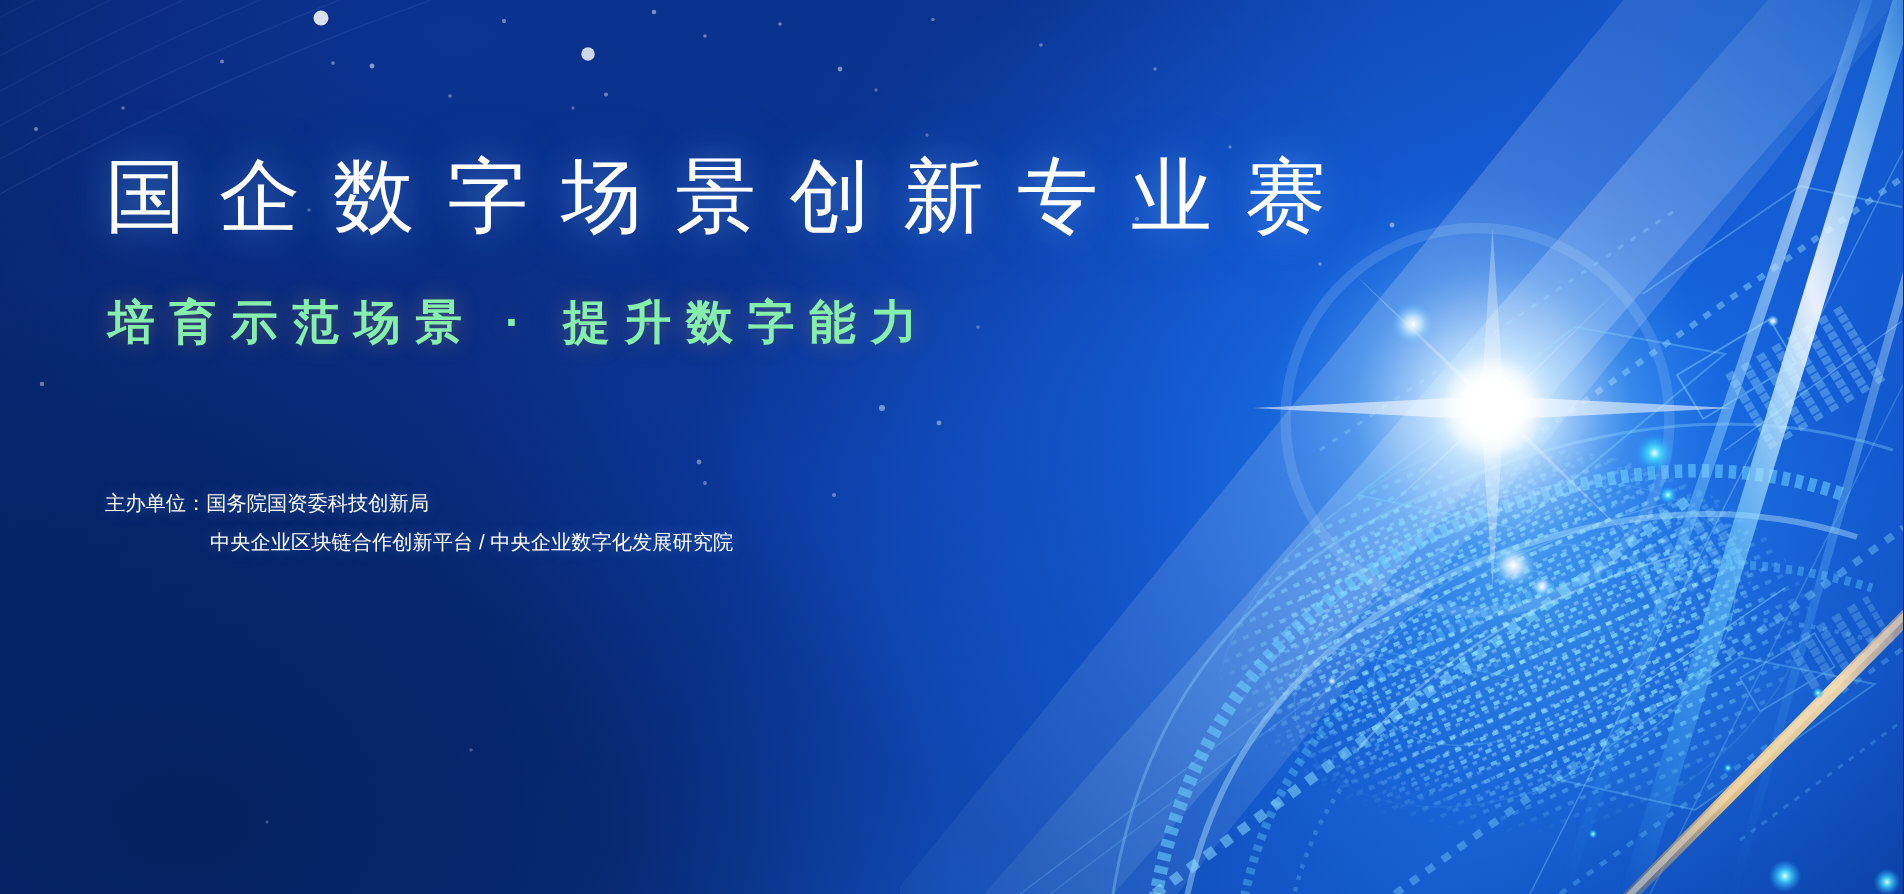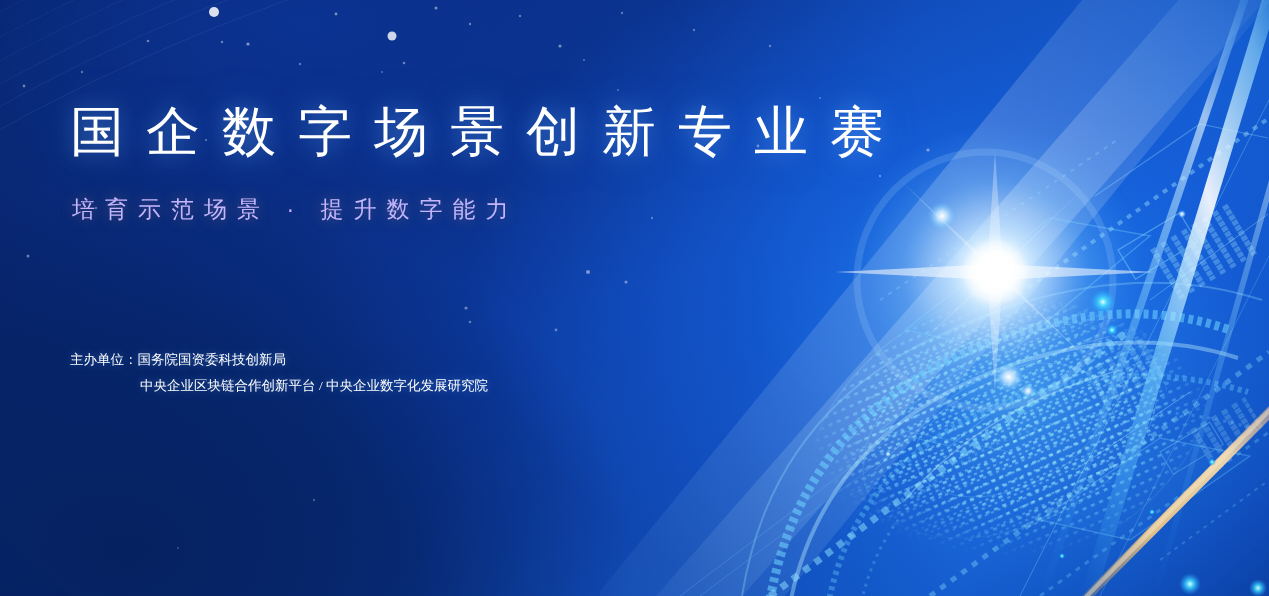--- a/index.html
+++ b/index.html
@@ -63,40 +63,40 @@
     color: #ffffff;
     font-weight: 400;
     white-space: nowrap;
     text-shadow: 0 0 22px rgba(120,190,255,0.45), 0 0 48px rgba(60,140,255,0.3);
   }
 
   .subtitle {
     position: absolute;
     left: 72px;
     top: 194px;
-    font-size: 23px;
+    font-size: 31px;
     letter-spacing: 10px;
-    color: #c4b5fd;
+    color: #86efac;
     white-space: nowrap;
     text-shadow: 0 0 14px rgba(230,160,90,0.35);
+    font-weight: bold;
   }
 
   .org-block {
     position: absolute;
     left: 70px;
     top: 323px;
     font-size: 13.5px;
     line-height: 25.5px;
     color: #ffffff;
     white-space: nowrap;
     text-shadow: 0 0 9px rgba(110,180,255,0.42);
-    margin-top: 24px;
   }
   .org-line { display: block; }
-  .org-line.indent { padding-left: 70px; font-family: Liberation Serif, serif; }
+  .org-line.indent { padding-left: 70px; }
 </style>
 </head>
 <body>
 
 <div id="banner">
 
   <div class="layer bg-base"></div>
 
   <svg class="art layer" width="1269" height="596" viewBox="0 0 1269 596">
     <defs>

